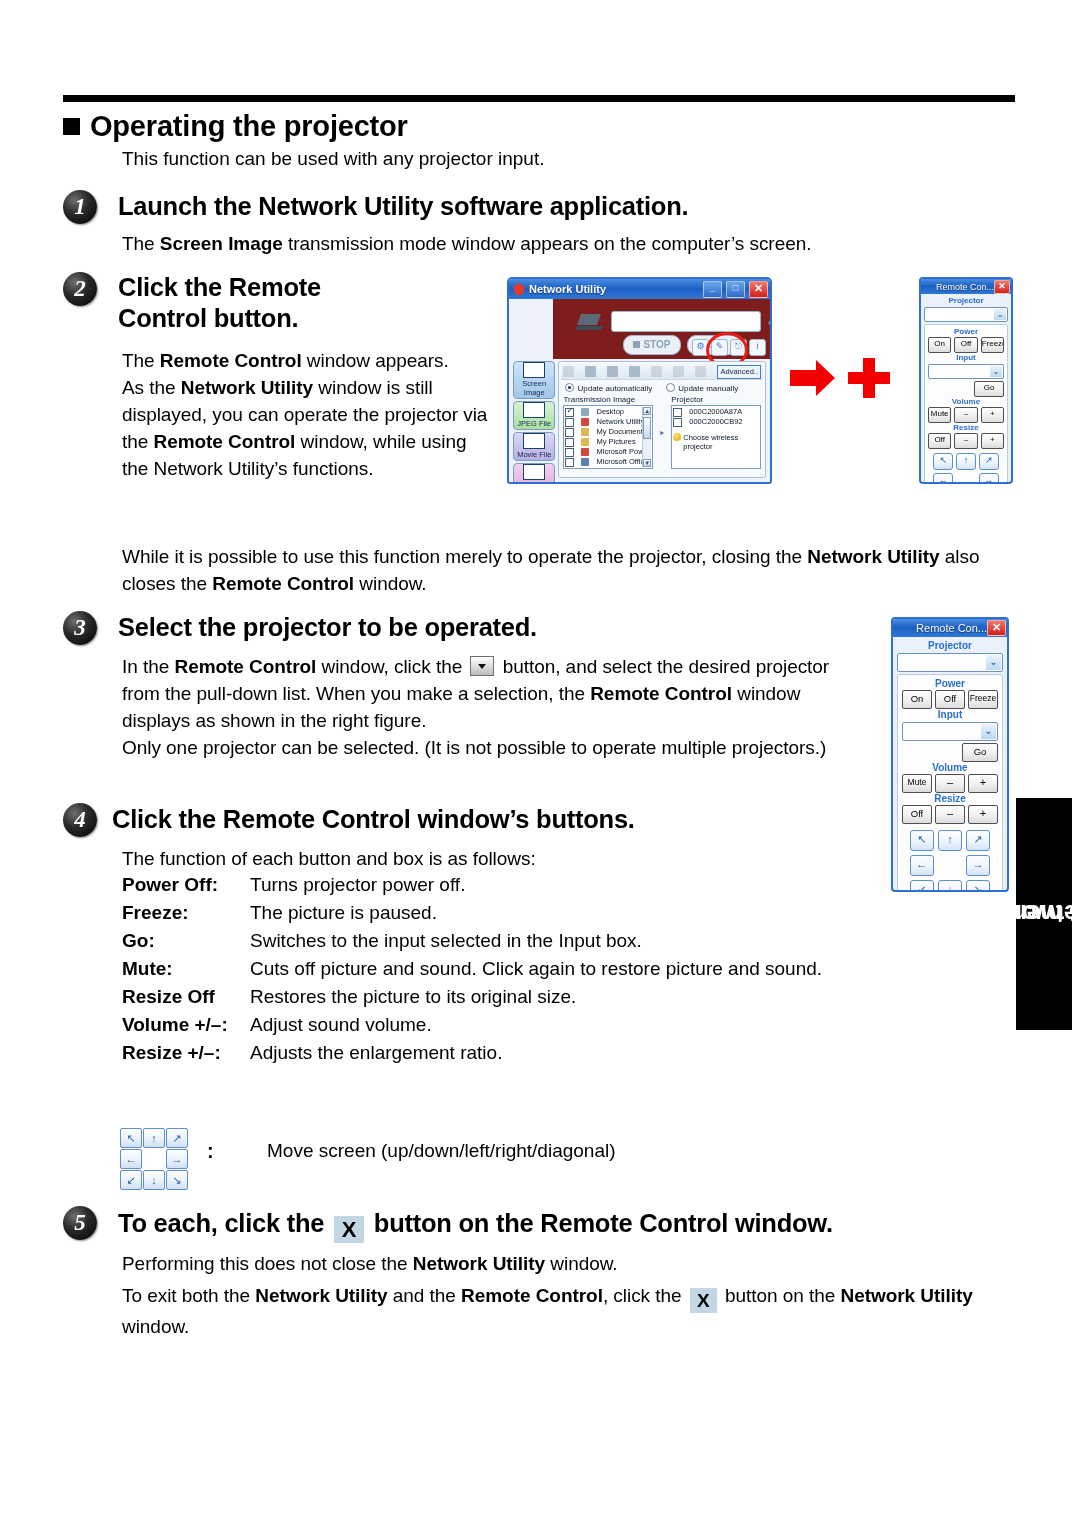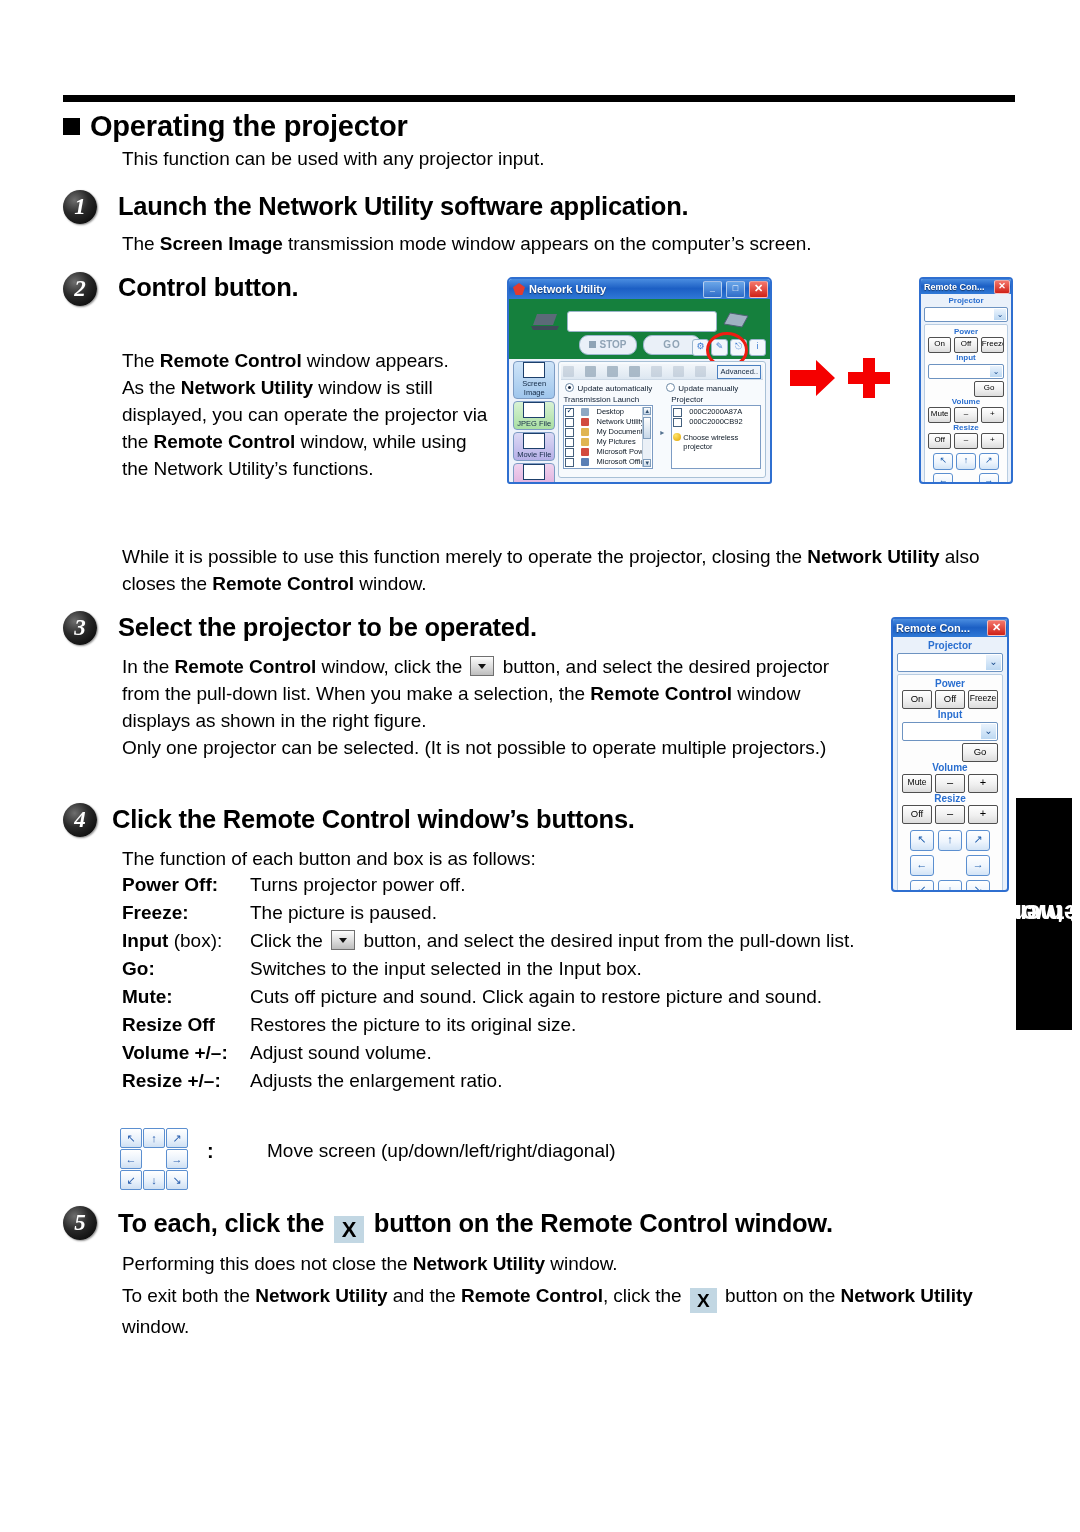--- a/index.html
+++ b/index.html
@@ -262,21 +262,22 @@
     text-align: center;
     line-height: 13px;
   }
   .winbtn.close {
     background: linear-gradient(180deg,#f4766a,#cf2118);
     font-size: 11px;
   }
   .nu-top {
     height: 60px;
     position: relative;
-    background: #15803d;
+    background: #7f1d1d;
+    margin-left: 44px;
   }
   .nu-laptop {
     position: absolute; left: 22px; top: 14px;
     width: 28px; height: 18px;
   }
   .nu-field {
     position: absolute; left: 58px; top: 12px;
     width: 148px; height: 19px;
     background: #fff;
     border: 1px solid #9ab4c9;
@@ -490,22 +491,22 @@
     box-sizing: border-box;
     overflow: hidden;
   }
   .rc-title {
     height: 15px;
     background: linear-gradient(180deg,#4a8de0 0%,#1c5fc4 48%,#2f79d6 100%);
     display: flex; align-items: center;
     padding: 0 1px 0 3px;
   }
   .rc-title-text {
-    color: #fff; font-size: 9px; font-weight: bold; flex: 1;
-    white-space: nowrap; text-shadow: 0 1px 1px rgba(0,0,0,.5);
+    color: #fff; font-size: 9px; font-weight: normal; flex: 1;
+    white-space: nowrap; text-shadow: 0 1px 1px rgba(0,0,0,.5); text-align: right;
   }
   .rc-close {
     width: 14px; height: 12px; border-radius: 2px;
     border: 1px solid rgba(255,255,255,.6);
     background: linear-gradient(180deg,#f4766a,#cf2118);
     color: #fff; font-size: 9px; font-weight: bold;
     text-align: center; line-height: 10px;
   }
   .rc-inner { padding: 2px 3px 3px; }
   .rc-lab {
@@ -573,20 +574,21 @@
     <span class="sq"></span><span>Operating the projector</span>
   </div>
   <div class="sec-sub">This function can be used with any projector input.</div>
 
   <div class="stepnum" style="left:63px; top:190px;">1</div>
   <div class="step-title" style="left:118px; top:191px;">Launch the Network Utility software application.</div>
   <div class="body-text" style="left:122px; top:230px; width:890px;">The <b>Screen Image</b> transmission mode window appears on the computer’s screen.</div>
 
   <div class="stepnum" style="left:63px; top:272px;">2</div>
   <div class="step-title" style="left:118px; top:272px; width:330px;">
+    <div>Click the Remote</div>
     <div>Control button.</div>
   </div>
   <div class="body-text" style="left:122px; top:347px; width:370px;">The <b>Remote Control</b> window appears.<br>As the <b>Network Utility</b> window is still displayed, you can operate the projector via the <b>Remote Control</b> window, while using the Network Utility’s functions.</div>
   <div class="body-text" style="left:122px; top:543px; width:890px;">While it is possible to use this function merely to operate the projector, closing the <b>Network Utility</b> also closes the <b>Remote Control</b> window.</div>
 
   <div class="nu-win">
     <div class="nu-title">
       <span class="nu-logo"></span>
       <span class="nu-title-text">Network Utility</span>
       <span class="winbtn">_</span>
@@ -641,21 +643,21 @@
           <span class="tb-ico dim"></span>
           <span class="tb-ico dim"></span>
           <span class="nu-adv">Advanced..</span>
         </div>
         <div class="nu-radios">
           <span><span class="radio on"></span><span>Update automatically</span></span>
           <span><span class="radio"></span><span>Update manually</span></span>
         </div>
         <div class="nu-cols">
           <div class="nu-col">
-            <div class="nu-col-h">Transmission Launch</div>
+            <div class="nu-col-h">Transmission Image</div>
             <div class="nu-listbox">
               <div class="nu-item">
                   <span class="cb checked"></span>
                   <span class="mini-ico" style="background:#8fa8c4"></span>
                   <span>Desktop</span>
                 </div>
               <div class="nu-item">
                   <span class="cb"></span>
                   <span class="mini-ico" style="background:#d24a3e"></span>
                   <span>Network Utility</span>
@@ -830,24 +832,20 @@
   <div class="fn-list">
     <div class="fn-row">
       <span class="fn-term">Power Off:</span>
       <span class="fn-def">Turns projector power off.</span>
     </div>
     <div class="fn-row">
       <span class="fn-term">Freeze:</span>
       <span class="fn-def">The picture is paused.</span>
     </div>
     <div class="fn-row">
-      <span class="fn-term"><span>Input</span><span class="plain"> (box):</span></span>
-      <span class="fn-def"><span>Click the </span><span class="dd-glyph"></span><span> button, and select the desired input from the pull-down list.</span></span>
-    </div>
-    <div class="fn-row">
       <span class="fn-term">Go:</span>
       <span class="fn-def">Switches to the input selected in the Input box.</span>
     </div>
     <div class="fn-row">
       <span class="fn-term">Mute:</span>
       <span class="fn-def">Cuts off picture and sound. Click again to restore picture and sound.</span>
     </div>
     <div class="fn-row">
       <span class="fn-term">Resize Off</span>
       <span class="fn-def">Restores the picture to its original size.</span>

